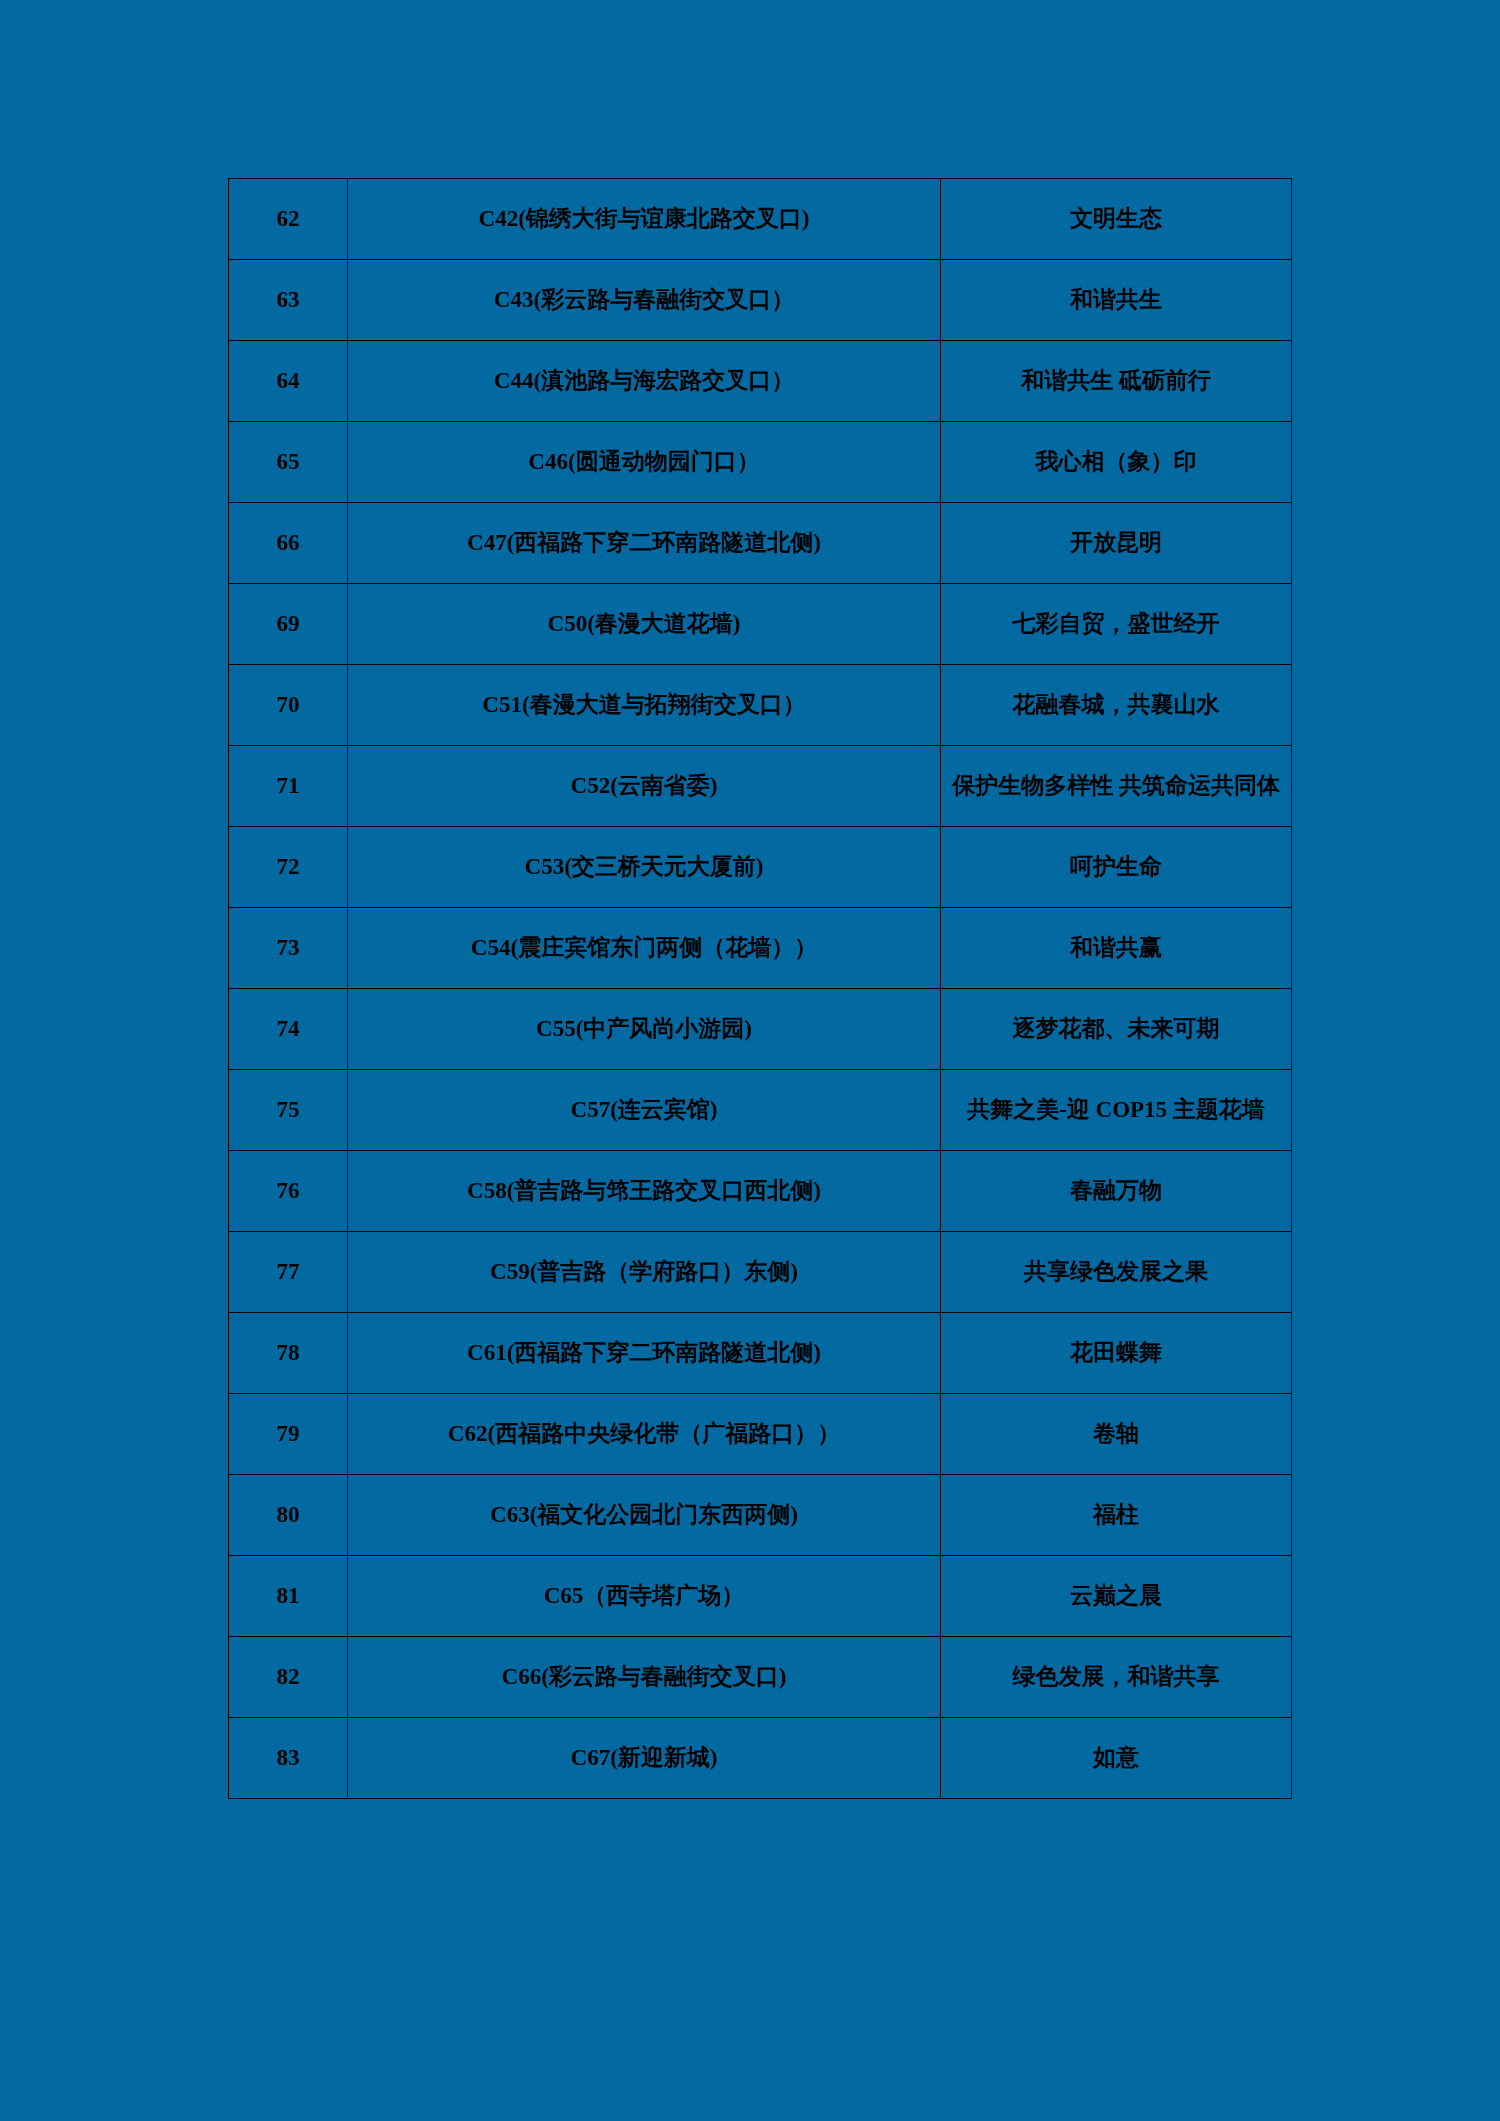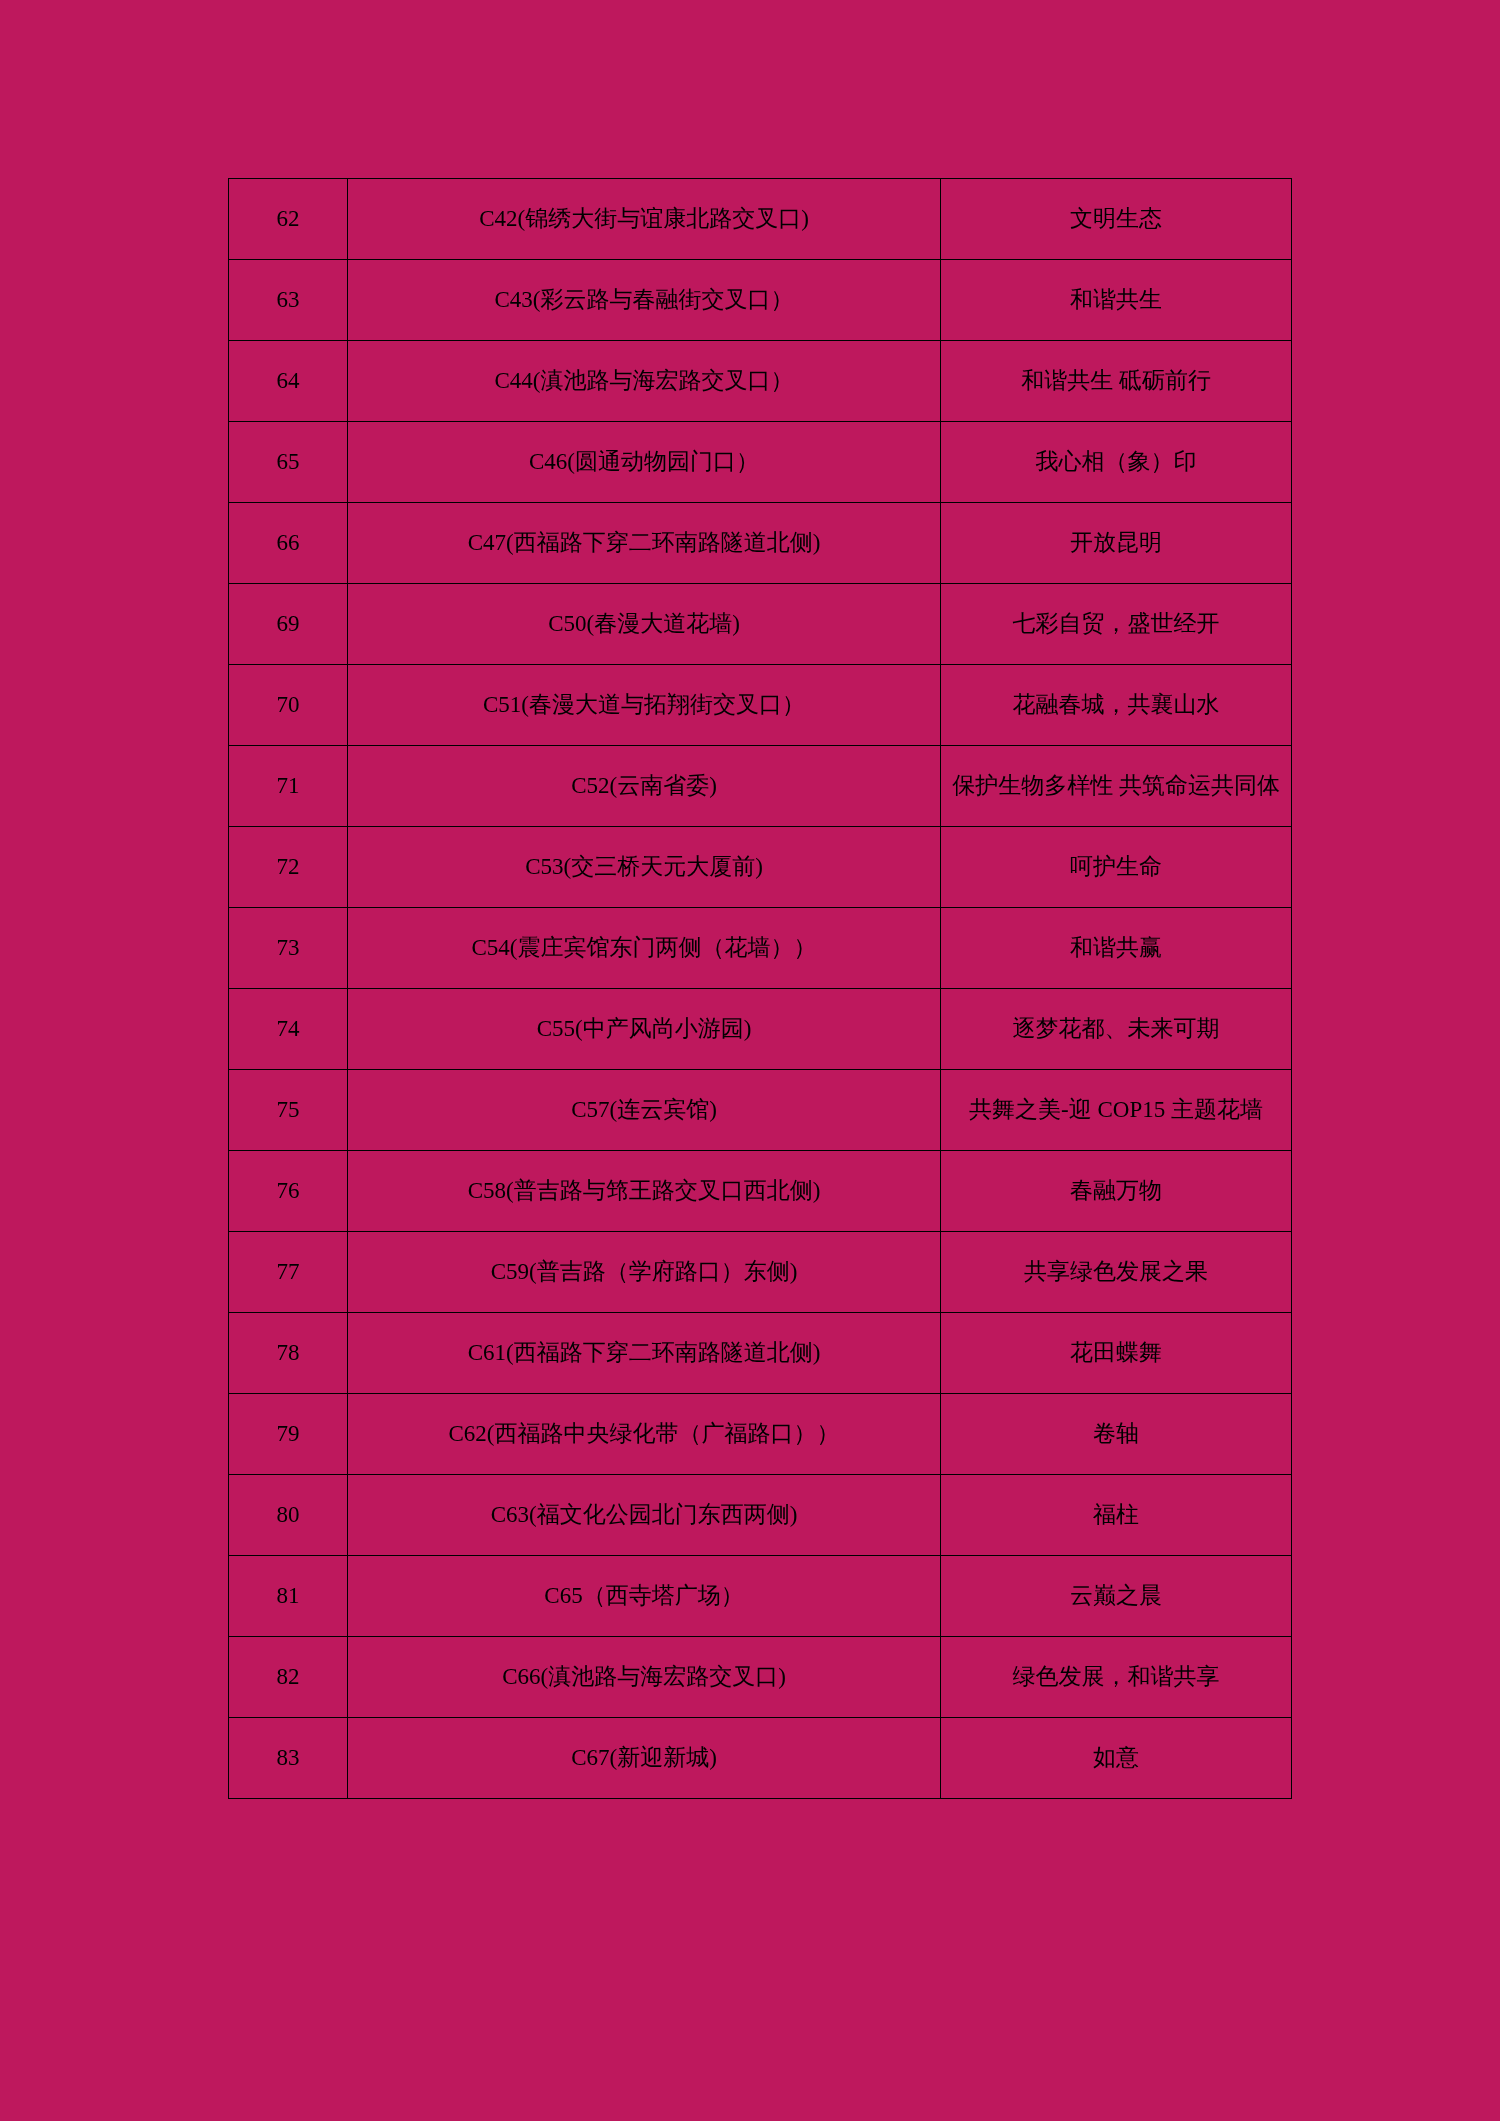--- a/index.html
+++ b/index.html
@@ -10,22 +10,23 @@
   body {
     width: 1500px;
     height: 2121px;
     font-family: "Liberation Serif", "DejaVu Serif", serif;
     color: #000000;
   }
   .page {
     position: relative;
     width: 1500px;
     height: 2121px;
-    background: #be185d;
+    background: #0369a1;
     box-sizing: border-box;
+    font-weight: bold;
   }
   .table-wrap {
     position: absolute;
     left: 228px;
     top: 178px;
     width: 1060px;
   }
   table.doc-table {
     border-collapse: collapse;
     width: 1060px;
@@ -254,21 +255,21 @@
             </td>
             <td class="col-theme">
               <span class="cell-inner">云巅之晨</span>
             </td>
           </tr>
           <tr>
             <td class="col-idx">
               <span class="cell-inner">82</span>
             </td>
             <td class="col-loc">
-              <span class="cell-inner">C66(滇池路与海宏路交叉口)</span>
+              <span class="cell-inner">C66(彩云路与春融街交叉口)</span>
             </td>
             <td class="col-theme">
               <span class="cell-inner">绿色发展，和谐共享</span>
             </td>
           </tr>
           <tr>
             <td class="col-idx">
               <span class="cell-inner">83</span>
             </td>
             <td class="col-loc">

